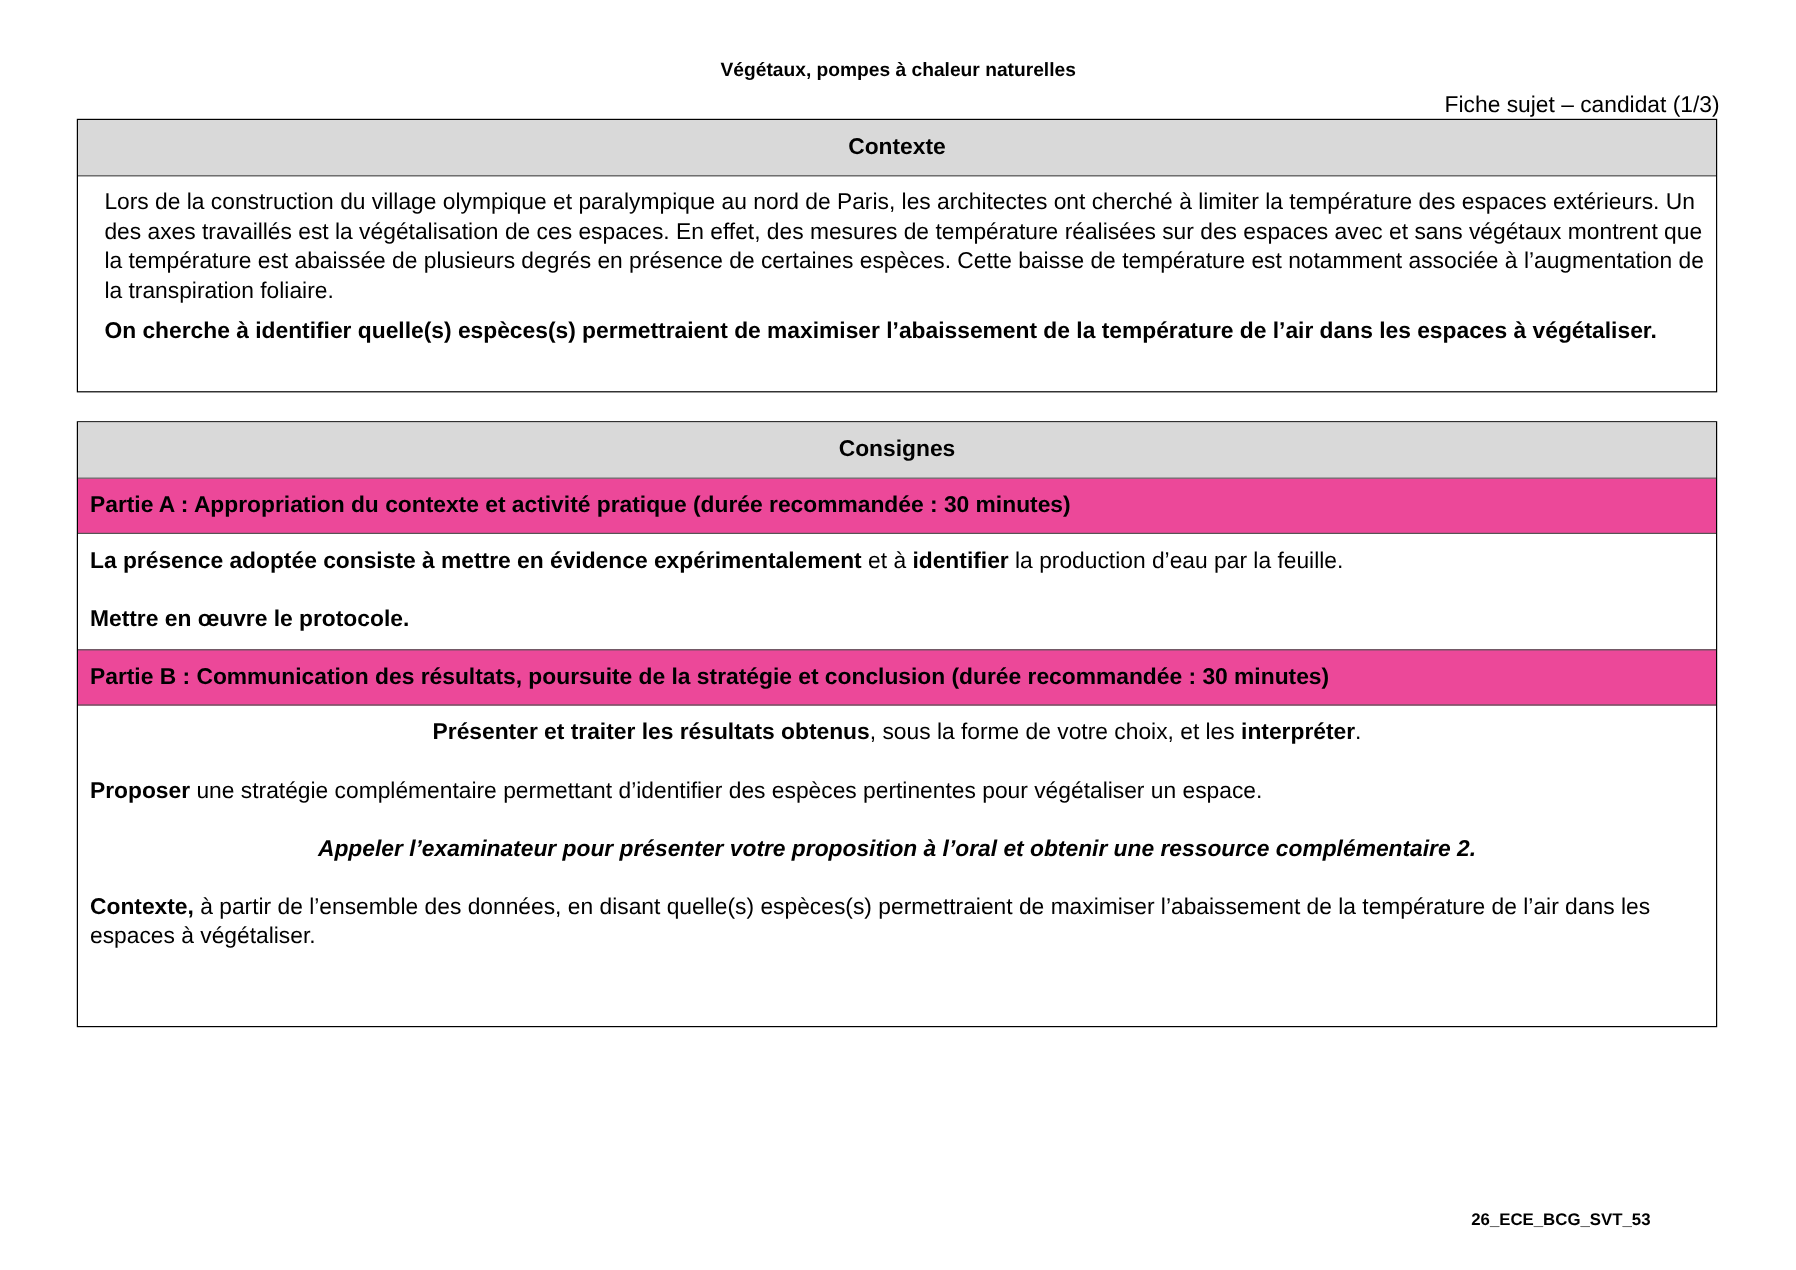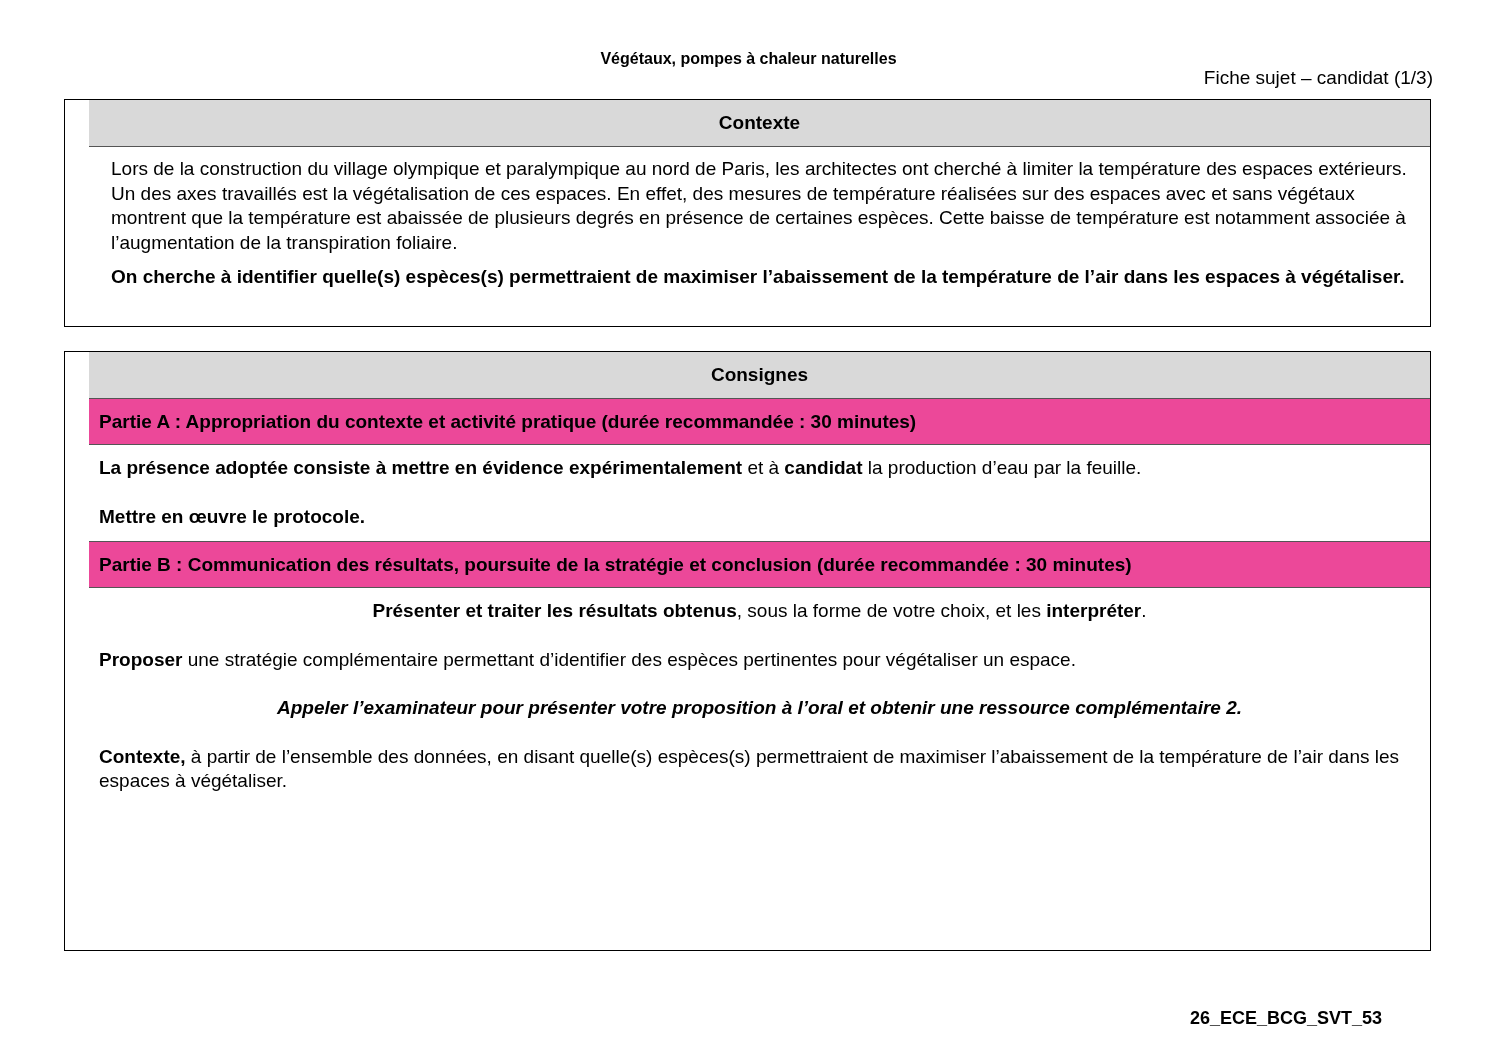--- a/index.html
+++ b/index.html
@@ -5,66 +5,66 @@
   html, body { margin: 0; padding: 0; background: #ffffff; }
   body {
     width: 1497px; height: 1058px; position: relative; overflow: hidden;
     font-family: "Liberation Sans", sans-serif; color: #000;
   }
   .doc-title {
     position: absolute; top: 50px; left: 0; width: 1497px; text-align: center;
     font-weight: bold; font-size: 16px;
   }
   .fiche {
-    position: absolute; top: 67px; right: 64px; font-size: 19px;
+    position: absolute; top: 77px; right: 64px; font-size: 19px;
   }
   .box {
     position: absolute; left: 64px; width: 1367px;
-    border: 1px solid #000; box-sizing: border-box; padding-left: 24px;
+    border: 1px solid #000; box-sizing: border-box;
   }
   .box-ctx { top: 99px; height: 228px; }
-  .box-cons { top: 351px; height: 600px; }
+  .box-cons { top: 351px; height: 505px; }
   .hdr {
     background: #d9d9d9; border-bottom: 1px solid #555;
     text-align: center; font-weight: bold; font-size: 19px;
     height: 46px; line-height: 46px;
   }
   .sub {
     background: #ec4899; border-bottom: 1px solid #555; border-top: 1px solid #555;
     font-weight: bold; font-size: 19px; height: 45px; line-height: 45px; padding-left: 10px;
   }
   .body-txt { padding: 10px 10px 0 10px; font-size: 19px; line-height: 24.5px; }
   .body-txt p { margin: 0 0 10px 12px; }
   .cell { padding: 0 10px; font-size: 19px; line-height: 24px; }
   .cell p { margin: 0; }
   .center { text-align: center; }
   .it { font-style: italic; }
   .code {
-    position: absolute; top: 1008px; left: 1190px; font-weight: bold; font-size: 18px;
+    position: absolute; top: 1008px; left: 1226px; font-weight: bold; font-size: 14px;
   }
 </style>
 </head>
 <body>
 
 <div class="doc-title">Végétaux, pompes à chaleur naturelles</div>
 <div class="fiche">Fiche sujet – candidat (1/3)</div>
 
 <div class="box box-ctx">
   <div class="hdr">Contexte</div>
   <div class="body-txt">
     <p>Lors de la construction du village olympique et paralympique au nord de Paris, les architectes ont cherché à limiter la température des espaces extérieurs. Un des axes travaillés est la végétalisation de ces espaces. En effet, des mesures de température réalisées sur des espaces avec et sans végétaux montrent que la température est abaissée de plusieurs degrés en présence de certaines espèces. Cette baisse de température est notamment associée à l’augmentation de la transpiration foliaire.</p>
     <p><b>On cherche à identifier quelle(s) espèces(s) permettraient de maximiser l’abaissement de la température de l’air dans les espaces à végétaliser.</b></p>
   </div>
 </div>
 
 <div class="box box-cons">
   <div class="hdr">Consignes</div>
   <div class="sub" style="border-top:none;">Partie A : Appropriation du contexte et activité pratique (durée recommandée : 30 minutes)</div>
   <div class="cell" style="height:96px;">
-    <p style="padding-top:11px;"><b>La présence adoptée consiste à mettre en évidence expérimentalement</b><span> et à </span><b>candidat</b><span> la production d’eau par la feuille.</span></p>
+    <p style="padding-top:11px;"><b>La présence adoptée consiste à mettre en évidence expérimentalement</b><span> et à </span><b>identifier</b><span> la production d’eau par la feuille.</span></p>
     <p style="padding-top:25px;"><b>Mettre en œuvre le protocole.</b></p>
   </div>
   <div class="sub">Partie B : Communication des résultats, poursuite de la stratégie et conclusion (durée recommandée : 30 minutes)</div>
   <div class="cell">
     <p style="padding-top:11px;text-align:center;"><b>Présenter et traiter les résultats obtenus</b><span>, sous la forme de votre choix, et les </span><b>interpréter</b><span>.</span></p>
     <p style="padding-top:25px;"><b>Proposer</b><span> une stratégie complémentaire permettant d’identifier des espèces pertinentes pour végétaliser un espace.</span></p>
     <p class="center it" style="padding-top:24px;font-weight:bold;"><b>Appeler l’examinateur</b><span> pour présenter votre proposition à l’oral et obtenir une ressource complémentaire 2.</span></p>
     <p style="padding-top:25px;"><b>Contexte,</b><span> à partir de l’ensemble des données, en disant quelle(s) espèces(s) permettraient de maximiser l’abaissement de la température de l’air dans les espaces à végétaliser.</span></p>
   </div>
 </div>

